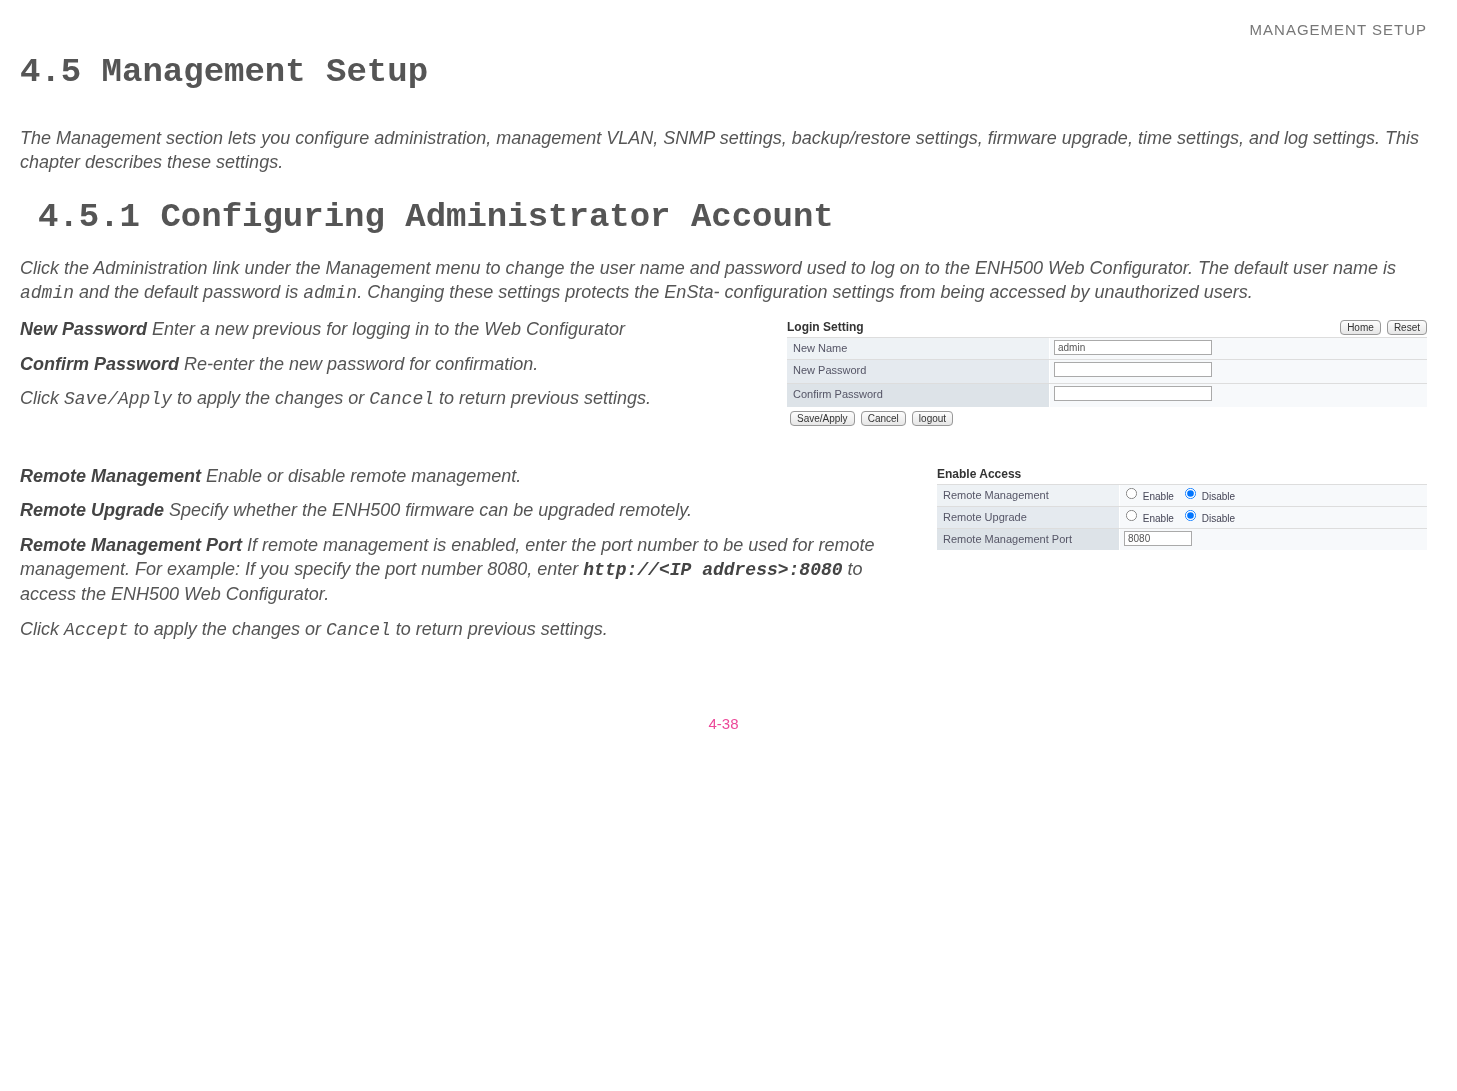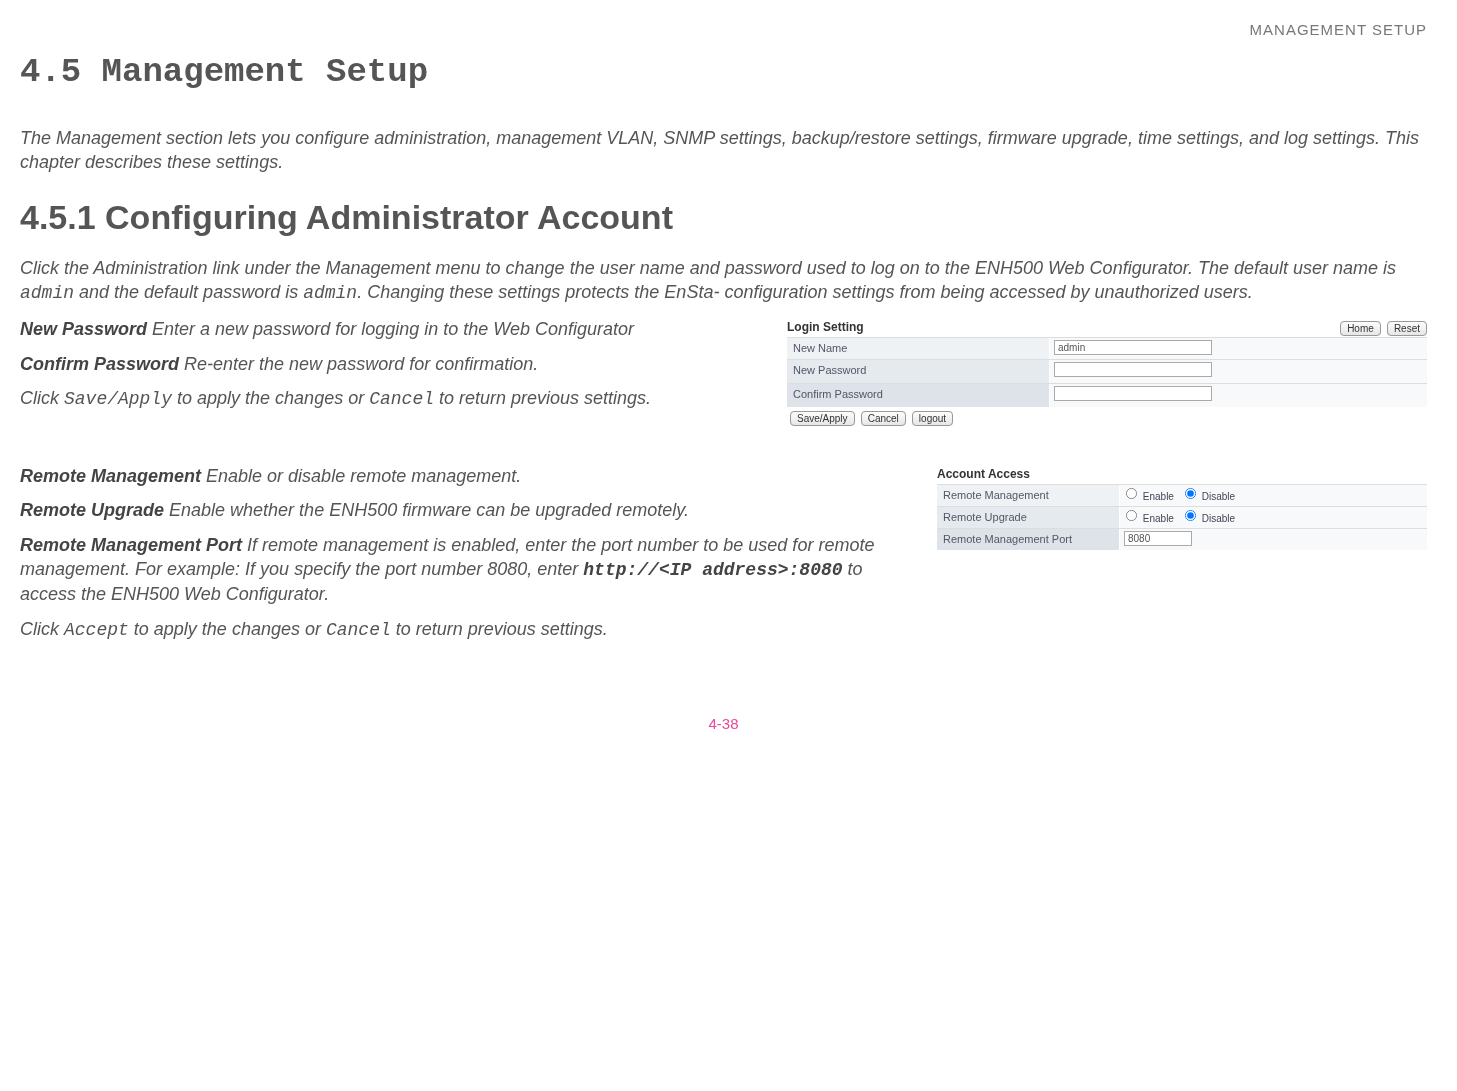--- a/index.html
+++ b/index.html
@@ -20,44 +20,44 @@
     margin-bottom: 5px;
   }
   h1 {
     font-family: Liberation Mono, monospace;
     font-size: 34px;
     font-weight: bold;
     color: #555;
     margin: 10px 0 30px 0;
   }
   h2 {
-    font-family: Liberation Sans, sans-serif;
+    font-family: Liberation Mono, monospace;
     font-size: 34px;
     font-weight: bold;
     color: #555;
-    margin: 20px 0 15px 0;
+    margin: 20px 0 15px 18px;
   }
   p { margin: 0 0 12px 0; font-style: italic; }
   .mono { font-family: "Courier New", monospace; color:#555; }
   .bold { font-weight: bold; color:#444; }
   .field-line { margin: 0 0 10px 0; }
   .content-with-screenshot {
     overflow: hidden;
   }
   .screenshot-box {
     float: right;
     width: 640px;
     margin-left: 15px;
     margin-bottom: 10px;
     font-size: 11px;
   }
   .ss-title-row {
     display: flex;
     justify-content: space-between;
-    align-items: flex-end;
+    align-items: center;
     padding: 2px 0;
   }
   .ss-title { font-weight: bold; color:#333; font-size:12px; }
   .ss-btn {
     border: 1px solid #999;
     background: linear-gradient(#fdfdfd,#e6e6e6);
     font-size: 10px;
     padding: 1px 6px;
     border-radius: 4px;
     color:#333;
@@ -142,36 +142,36 @@
       <div class="ss-value"><span class="ss-input"></span></div>
     </div>
     <div class="ss-buttons">
       <span class="ss-btn">Save/Apply</span>
       <span class="ss-btn">Cancel</span>
       <span class="ss-btn">logout</span>
     </div>
   </div>
 
   <p class="field-line">
-    <span class="bold">New Password</span><span>  Enter a new password for logging in to the Web Configurator</span>
+    <span class="bold">New Password</span><span>  Enter a new previous for logging in to the Web Configurator</span>
   </p>
   <p class="field-line">
     <span class="bold">Confirm Password</span><span>  Re-enter the new password for confirmation.</span>
   </p>
   <p>
     <span>Click </span><span class="mono">Save/Apply</span><span> to apply the changes or </span><span class="mono">Cancel</span><span> to return previous settings.</span>
   </p>
 </div>
 
 <br>
 
 <div class="content-with-screenshot">
 
   <div class="screenshot-box" style="width:490px; font-size:10px;">
-    <div class="ss-title" style="padding:2px 0;">Account Access</div>
+    <div class="ss-title" style="padding:2px 0;">Enable Access</div>
     <div class="ss-row">
       <div class="ss-label" style="width:170px;">Remote Management</div>
       <div class="ss-value ss-radio-wrap">
         <label class="ss-radio"><input type="radio" name="rm" style=""> <span>Enable</span></label>
         <label class="ss-radio"><input type="radio" name="rm" checked="" style=""> <span>Disable</span></label>
       </div>
     </div>
     <div class="ss-row alt">
       <div class="ss-label" style="width:170px;">Remote Upgrade</div>
       <div class="ss-value ss-radio-wrap">
@@ -182,21 +182,21 @@
     <div class="ss-row alt2">
       <div class="ss-label" style="width:170px;">Remote Management Port</div>
       <div class="ss-value"><span class="ss-input" style="width:60px;">8080</span></div>
     </div>
   </div>
 
   <p class="field-line">
     <span class="bold">Remote Management</span><span>  Enable or disable remote management.</span>
   </p>
   <p class="field-line">
-    <span class="bold">Remote Upgrade</span><span>  Enable whether the ENH500 firmware can be upgraded remotely.</span>
+    <span class="bold">Remote Upgrade</span><span>  Specify whether the ENH500 firmware can be upgraded remotely.</span>
   </p>
   <p class="field-line">
     <span class="bold">Remote Management Port</span><span>  If remote management is enabled, enter the port number to be used for remote management. For example: If you specify the port number 8080, enter </span><span class="mono bold">http://&lt;IP address&gt;:8080</span><span> to access the ENH500 Web Configurator.</span>
   </p>
   <p>
     <span>Click </span><span class="mono">Accept</span><span> to apply the changes or </span><span class="mono">Cancel</span><span> to return previous settings.</span>
   </p>
 </div>
 
 <div class="footer">4-38</div>

